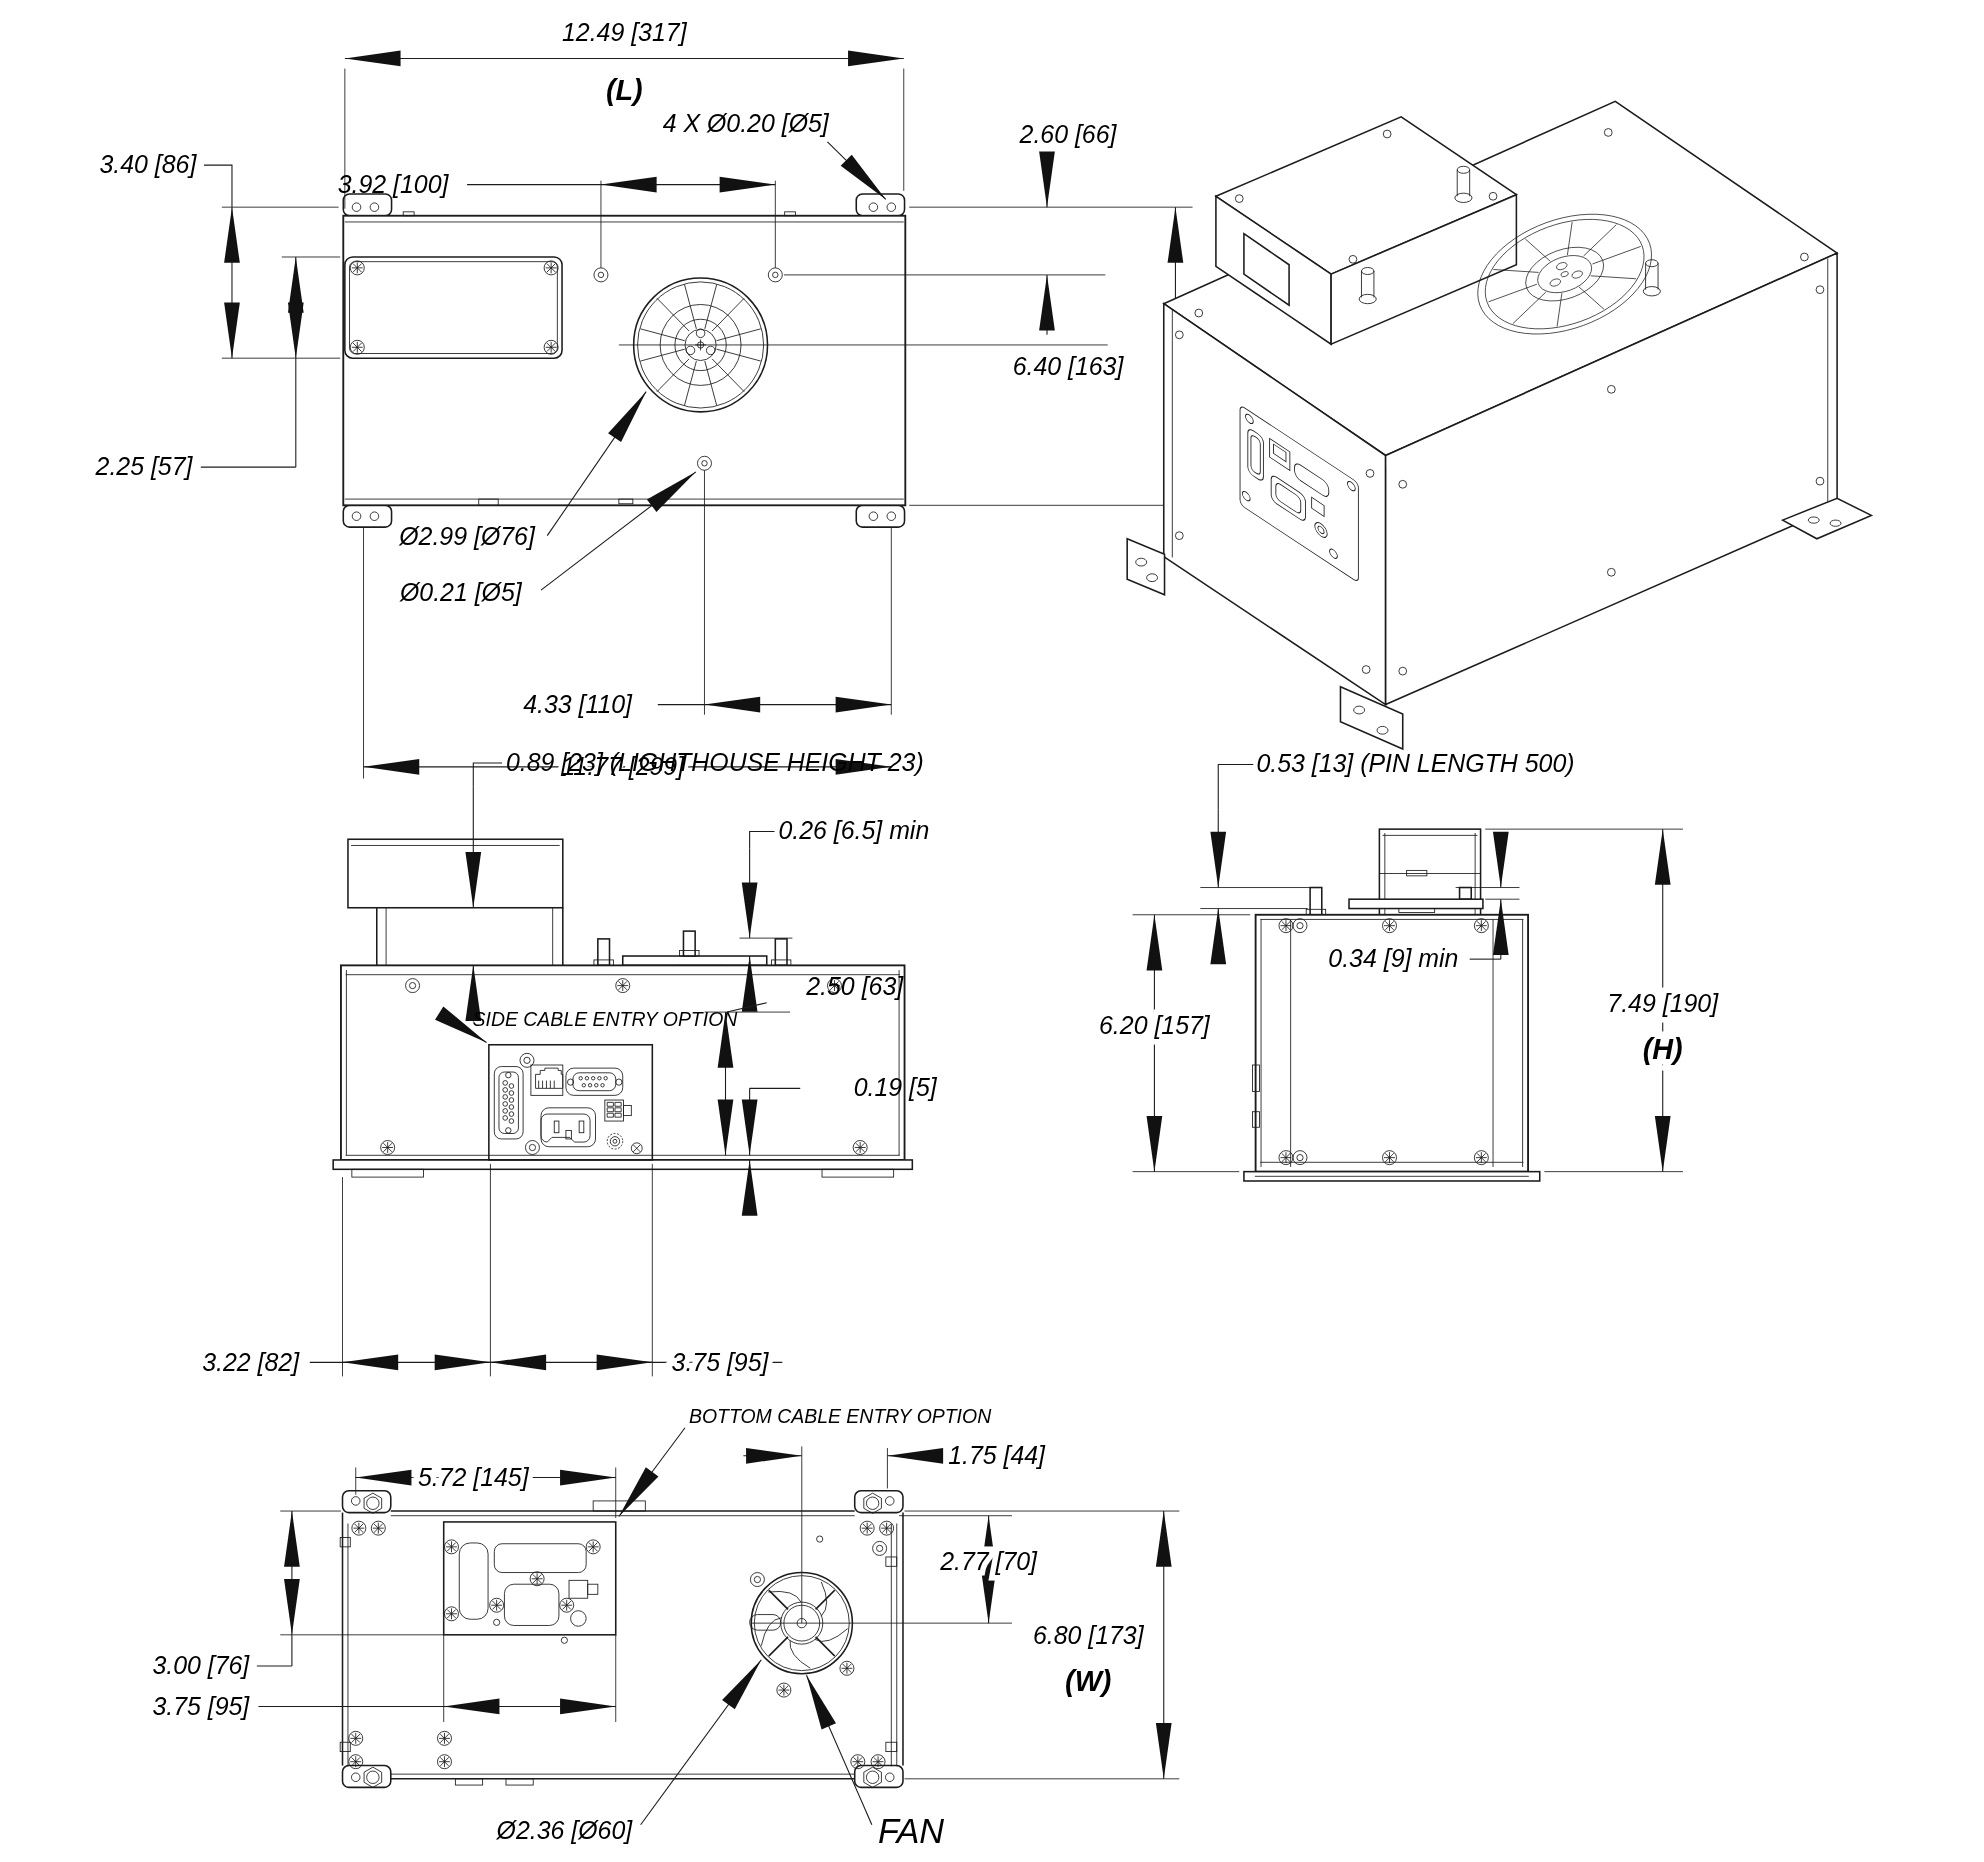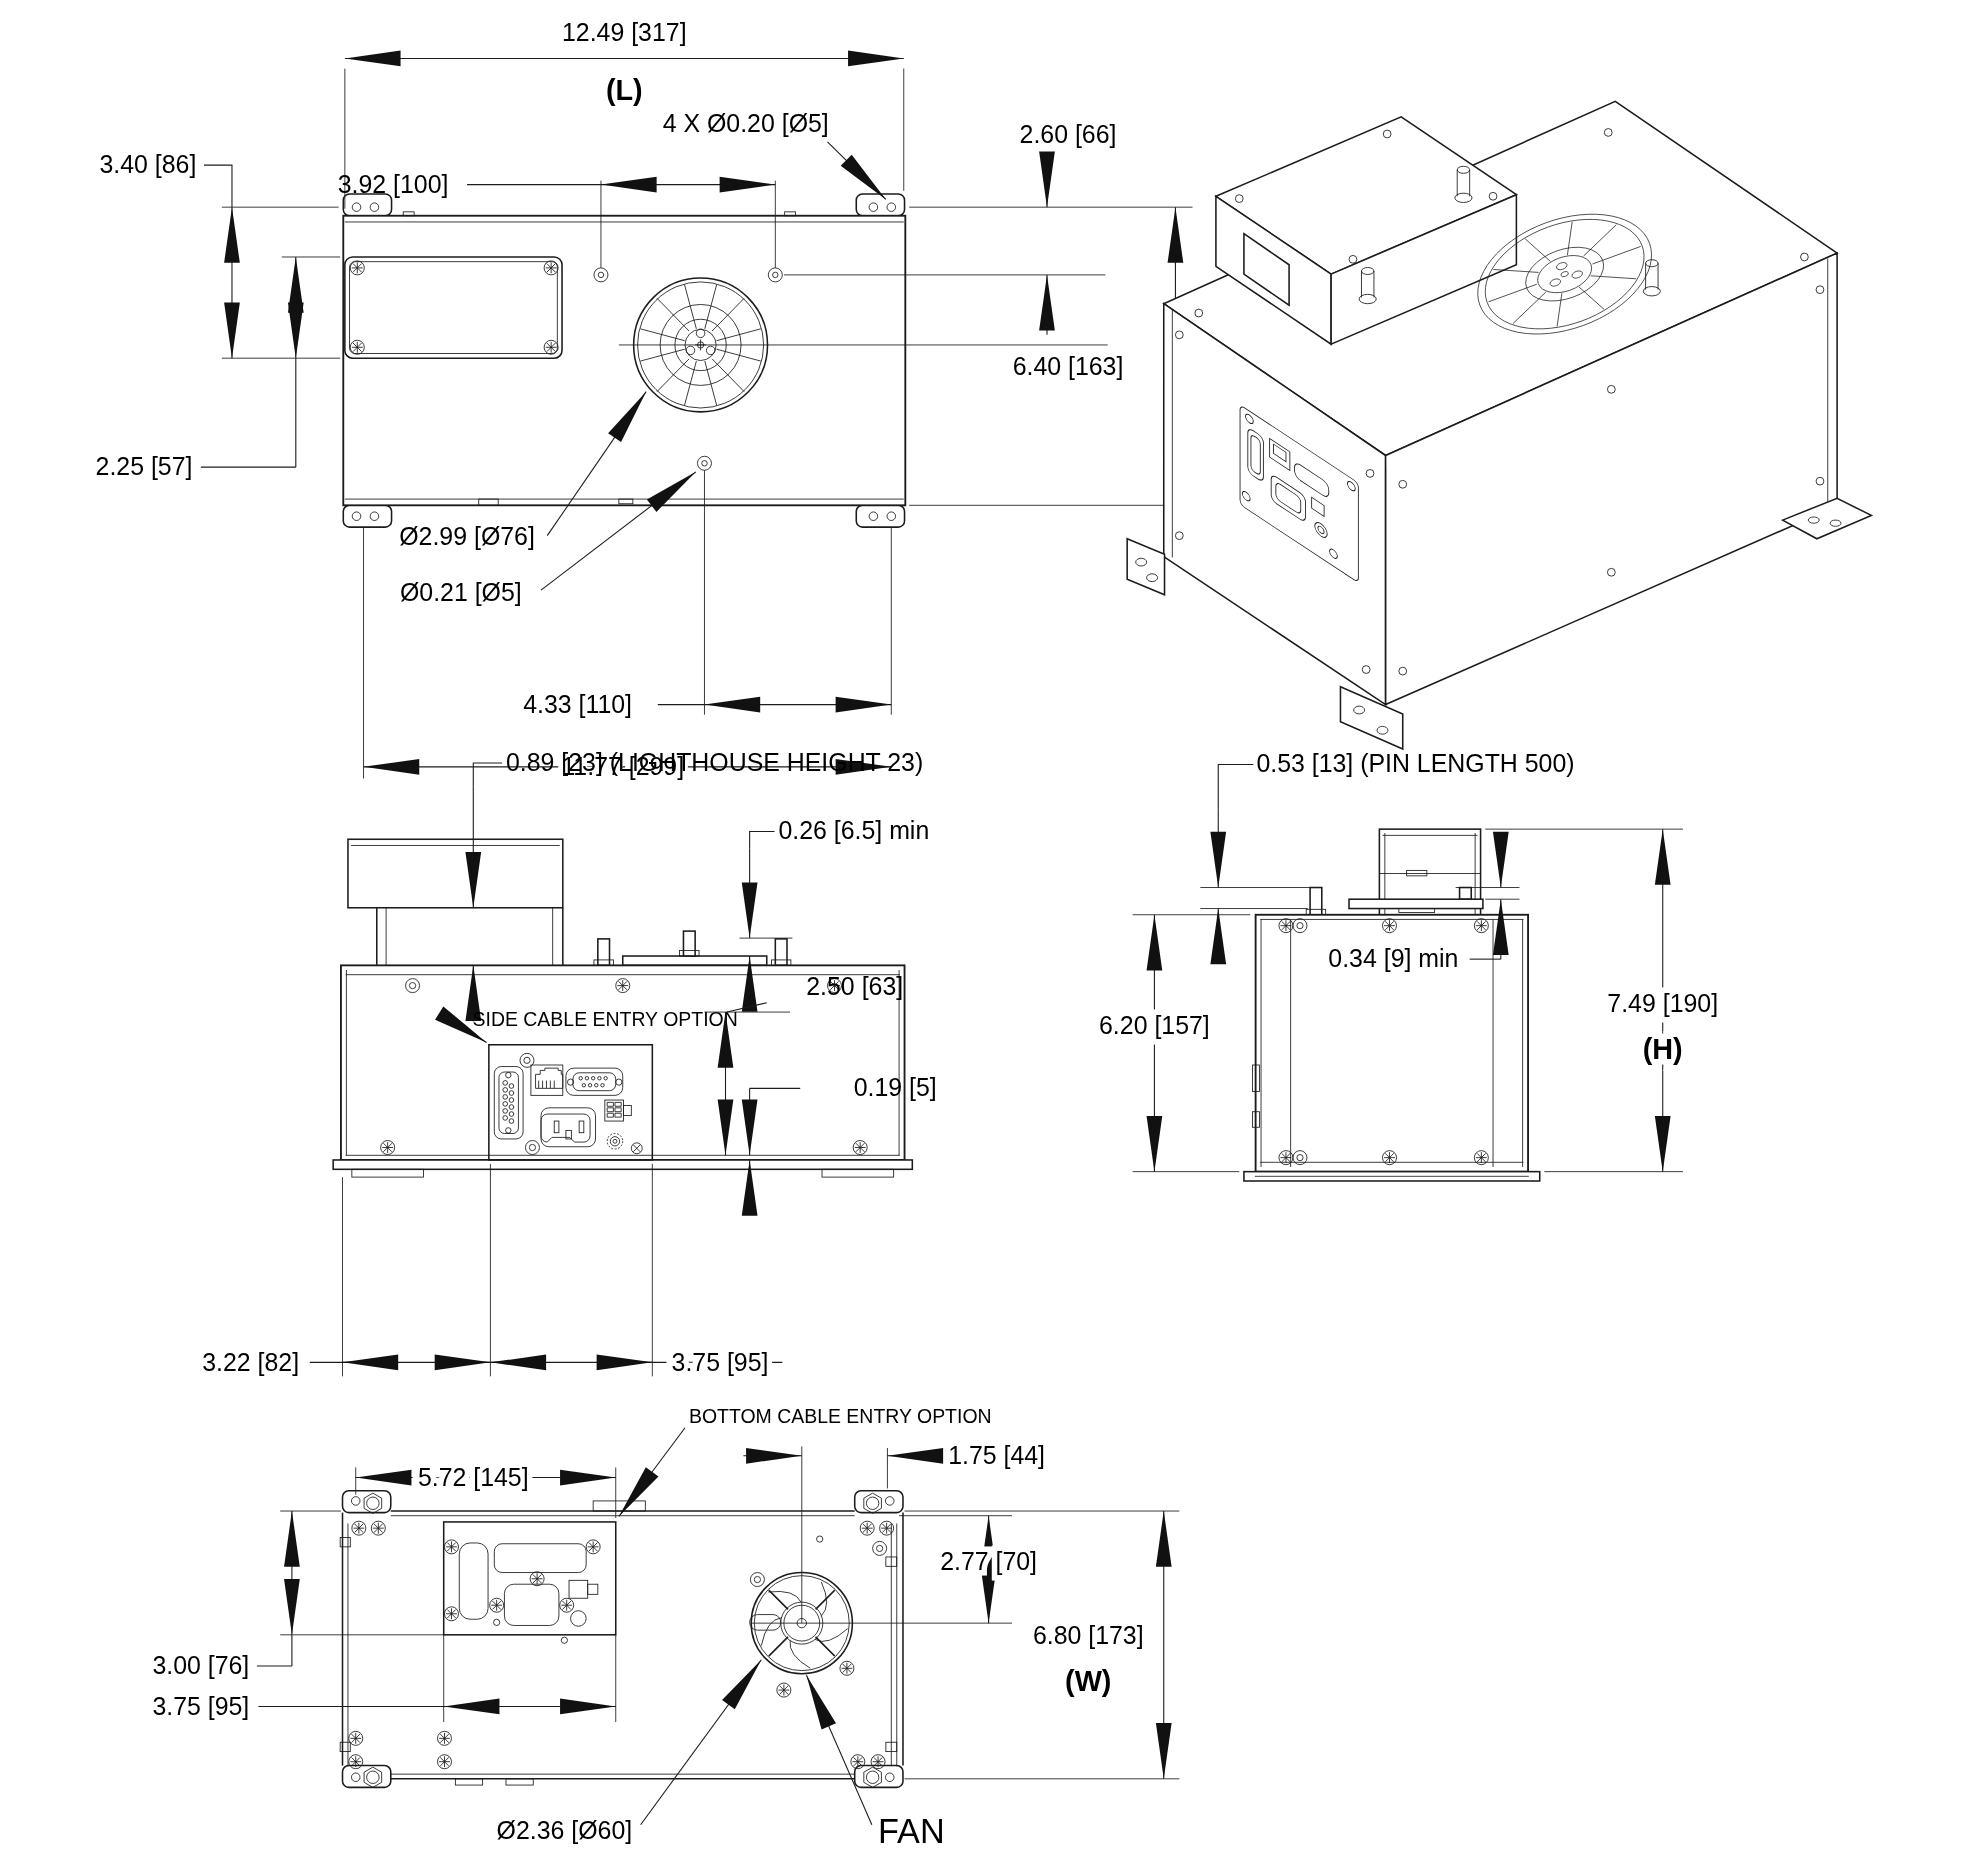--- a/index.html
+++ b/index.html
@@ -1,16 +1,16 @@
 <!DOCTYPE html>
 <html style="font-size:12.5px"><head>
 <meta charset="utf-8">
 <style>
   html,body{margin:0;padding:0;background:#fff;}
-  .canvas{width:1985px;height:1863px;background:#ffffff;}
+  .canvas{width:1985px;height:1863px;background:#ffffff;font-style:italic;}
   svg{display:block;}
   svg .ln{stroke:#1c1c1c;fill:none;stroke-width:2;}
   svg .th{stroke:#1c1c1c;fill:none;stroke-width:1.1;}
   svg .dl{stroke:#1c1c1c;fill:none;stroke-width:1.4;}
   svg .fw{fill:#ffffff;stroke:#1c1c1c;stroke-width:2;}
   svg .fw3{fill:#ffffff;stroke:#1c1c1c;stroke-width:2.4;}
   svg text{font-family:"Liberation Sans",sans-serif;fill:#000;stroke:none;}
   .dim{font-size:32px;text-anchor:middle;}
   .small{font-size:25px;text-anchor:middle;}
   .axis{font-size:37px;font-weight:bold;text-anchor:middle;}

